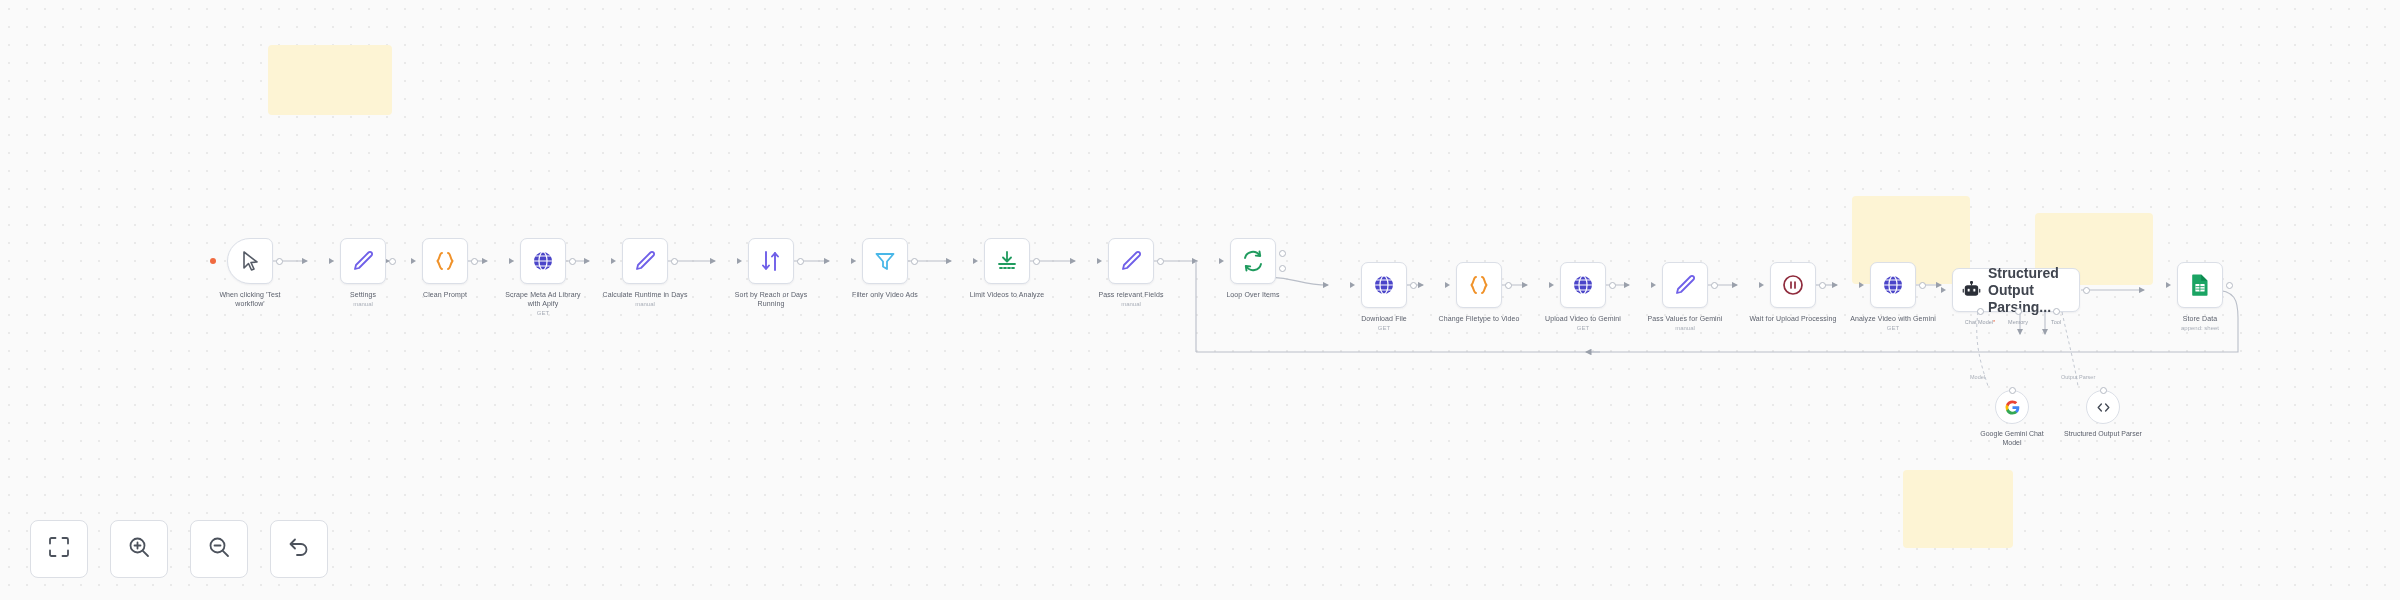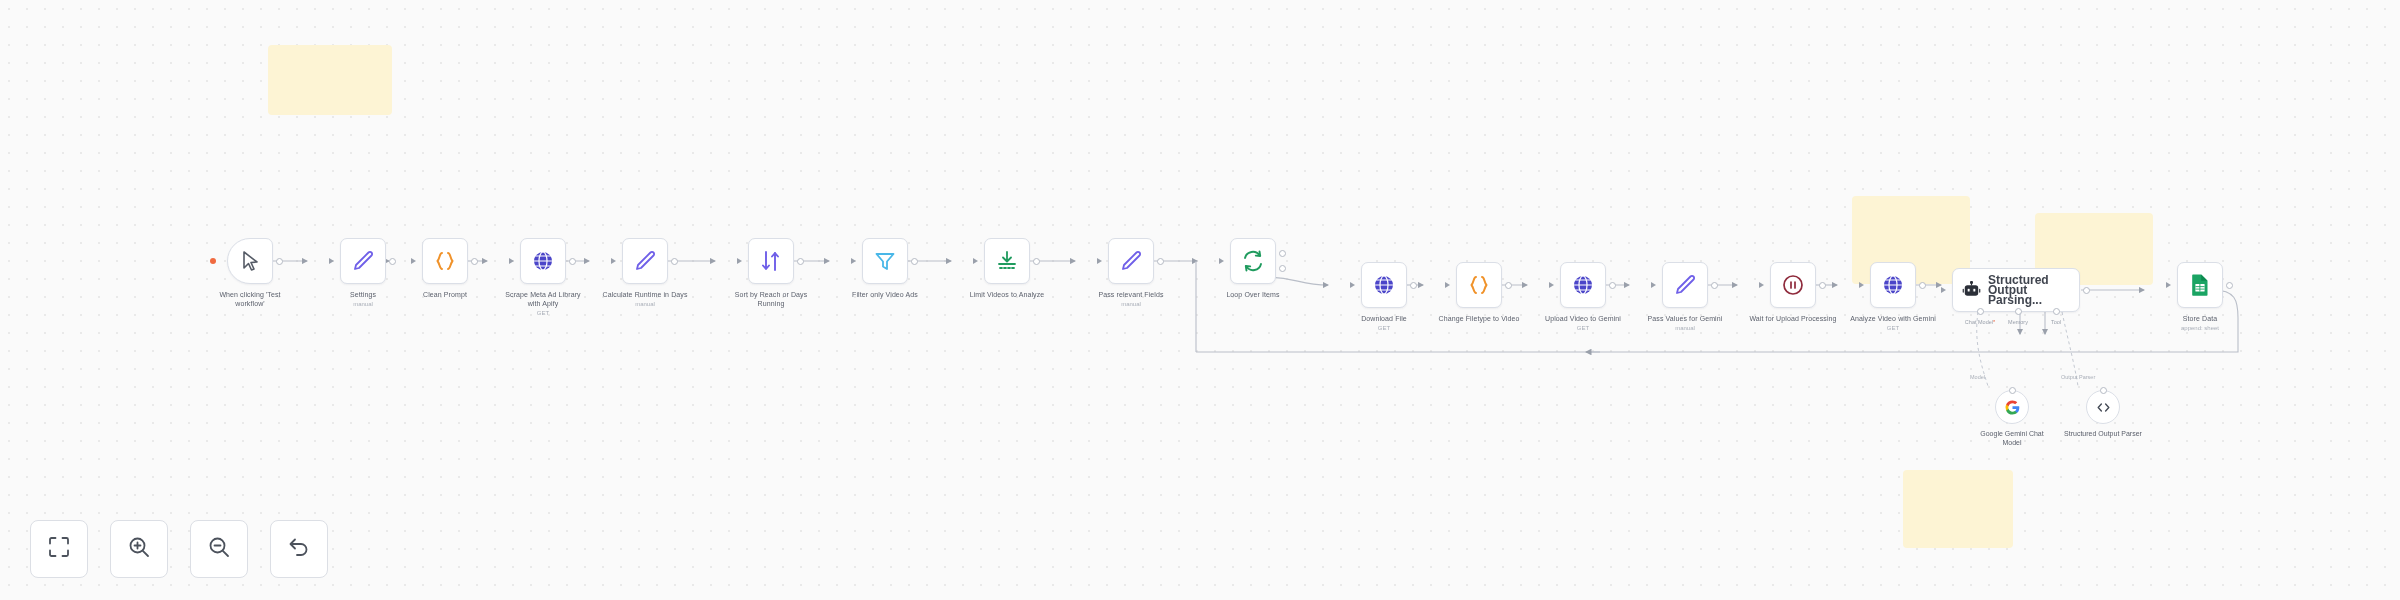--- a/index.html
+++ b/index.html
@@ -63,22 +63,22 @@
   .nsub {
     font-size: 6px;
     line-height: 8px;
     color: #a9aeb8;
     text-align: center;
     margin-top: 1px;
   }
   .icon { width: 24px; height: 24px; display:block; }
   .node.agent .icon { width: 19px; height: 19px; }
   .agent-title {
-    font-size: 12px;
-    line-height: 10px;
+    font-size: 14px;
+    line-height: 17px;
     color: #40454f;
     font-weight: 600;
     width: 86px;
   }
   
   .port {
     position: absolute;
     width: 7px; height: 7px;
     border-radius: 50%;
     background: #fff;

